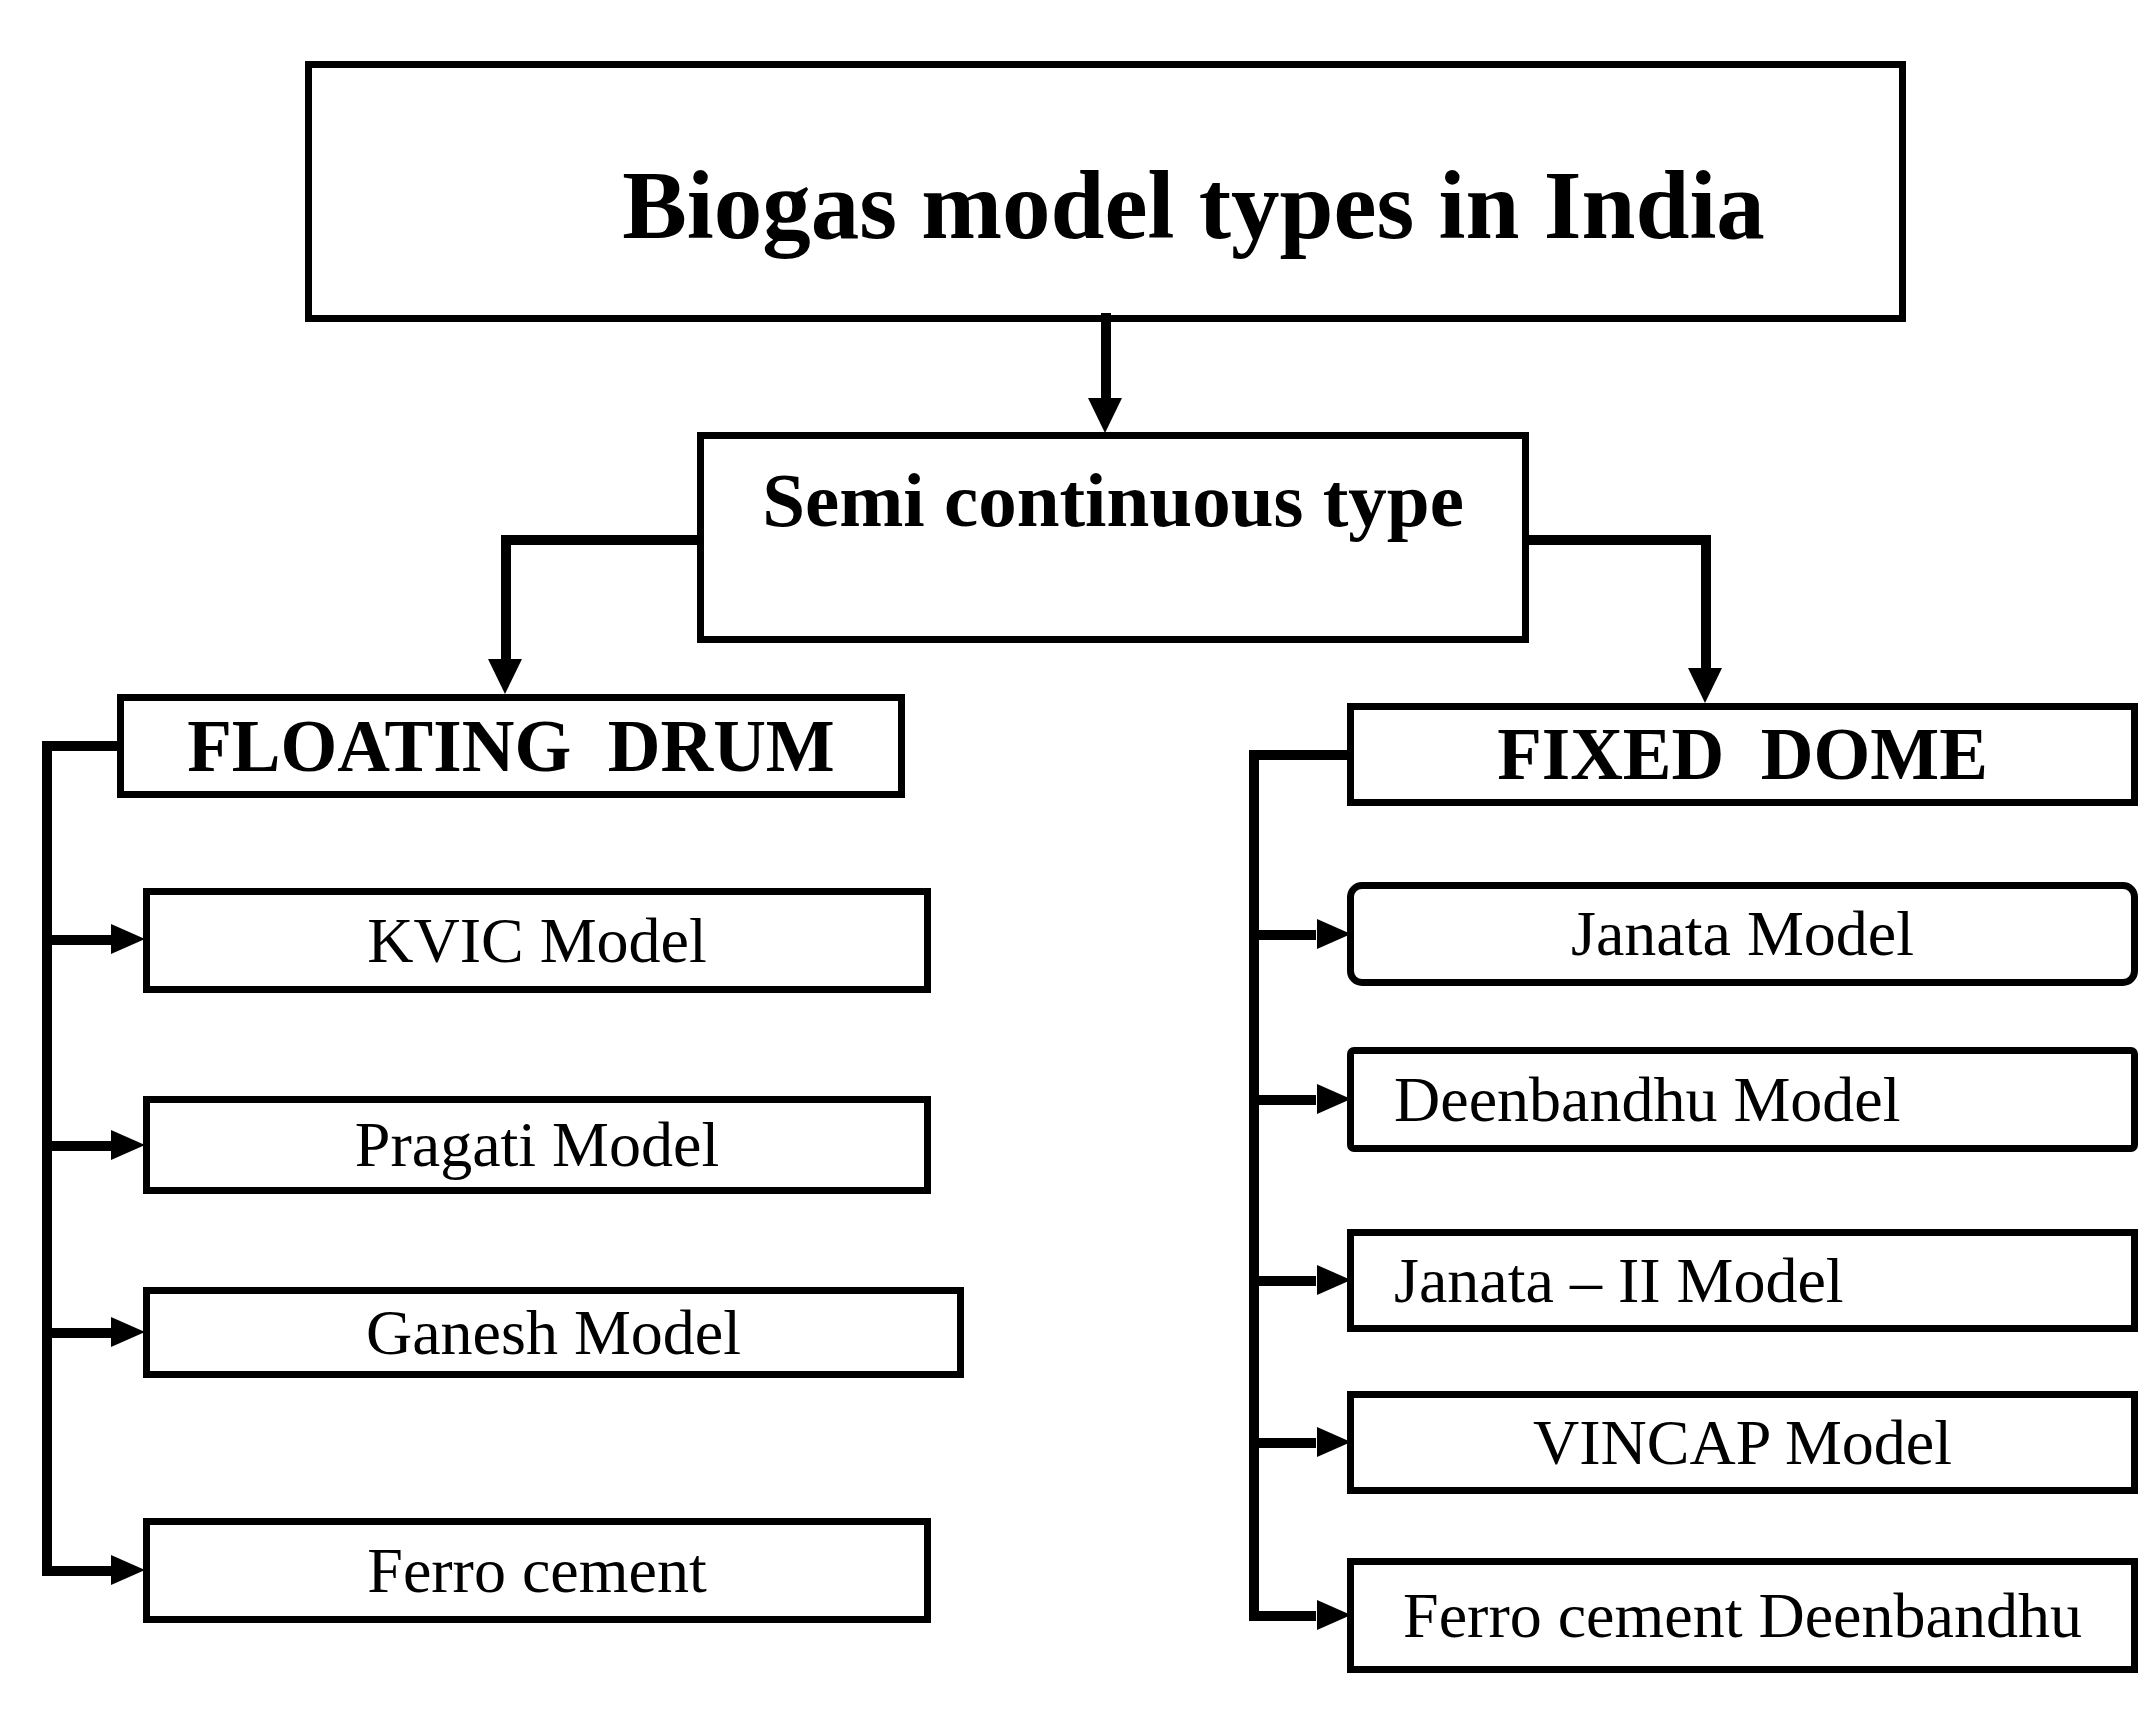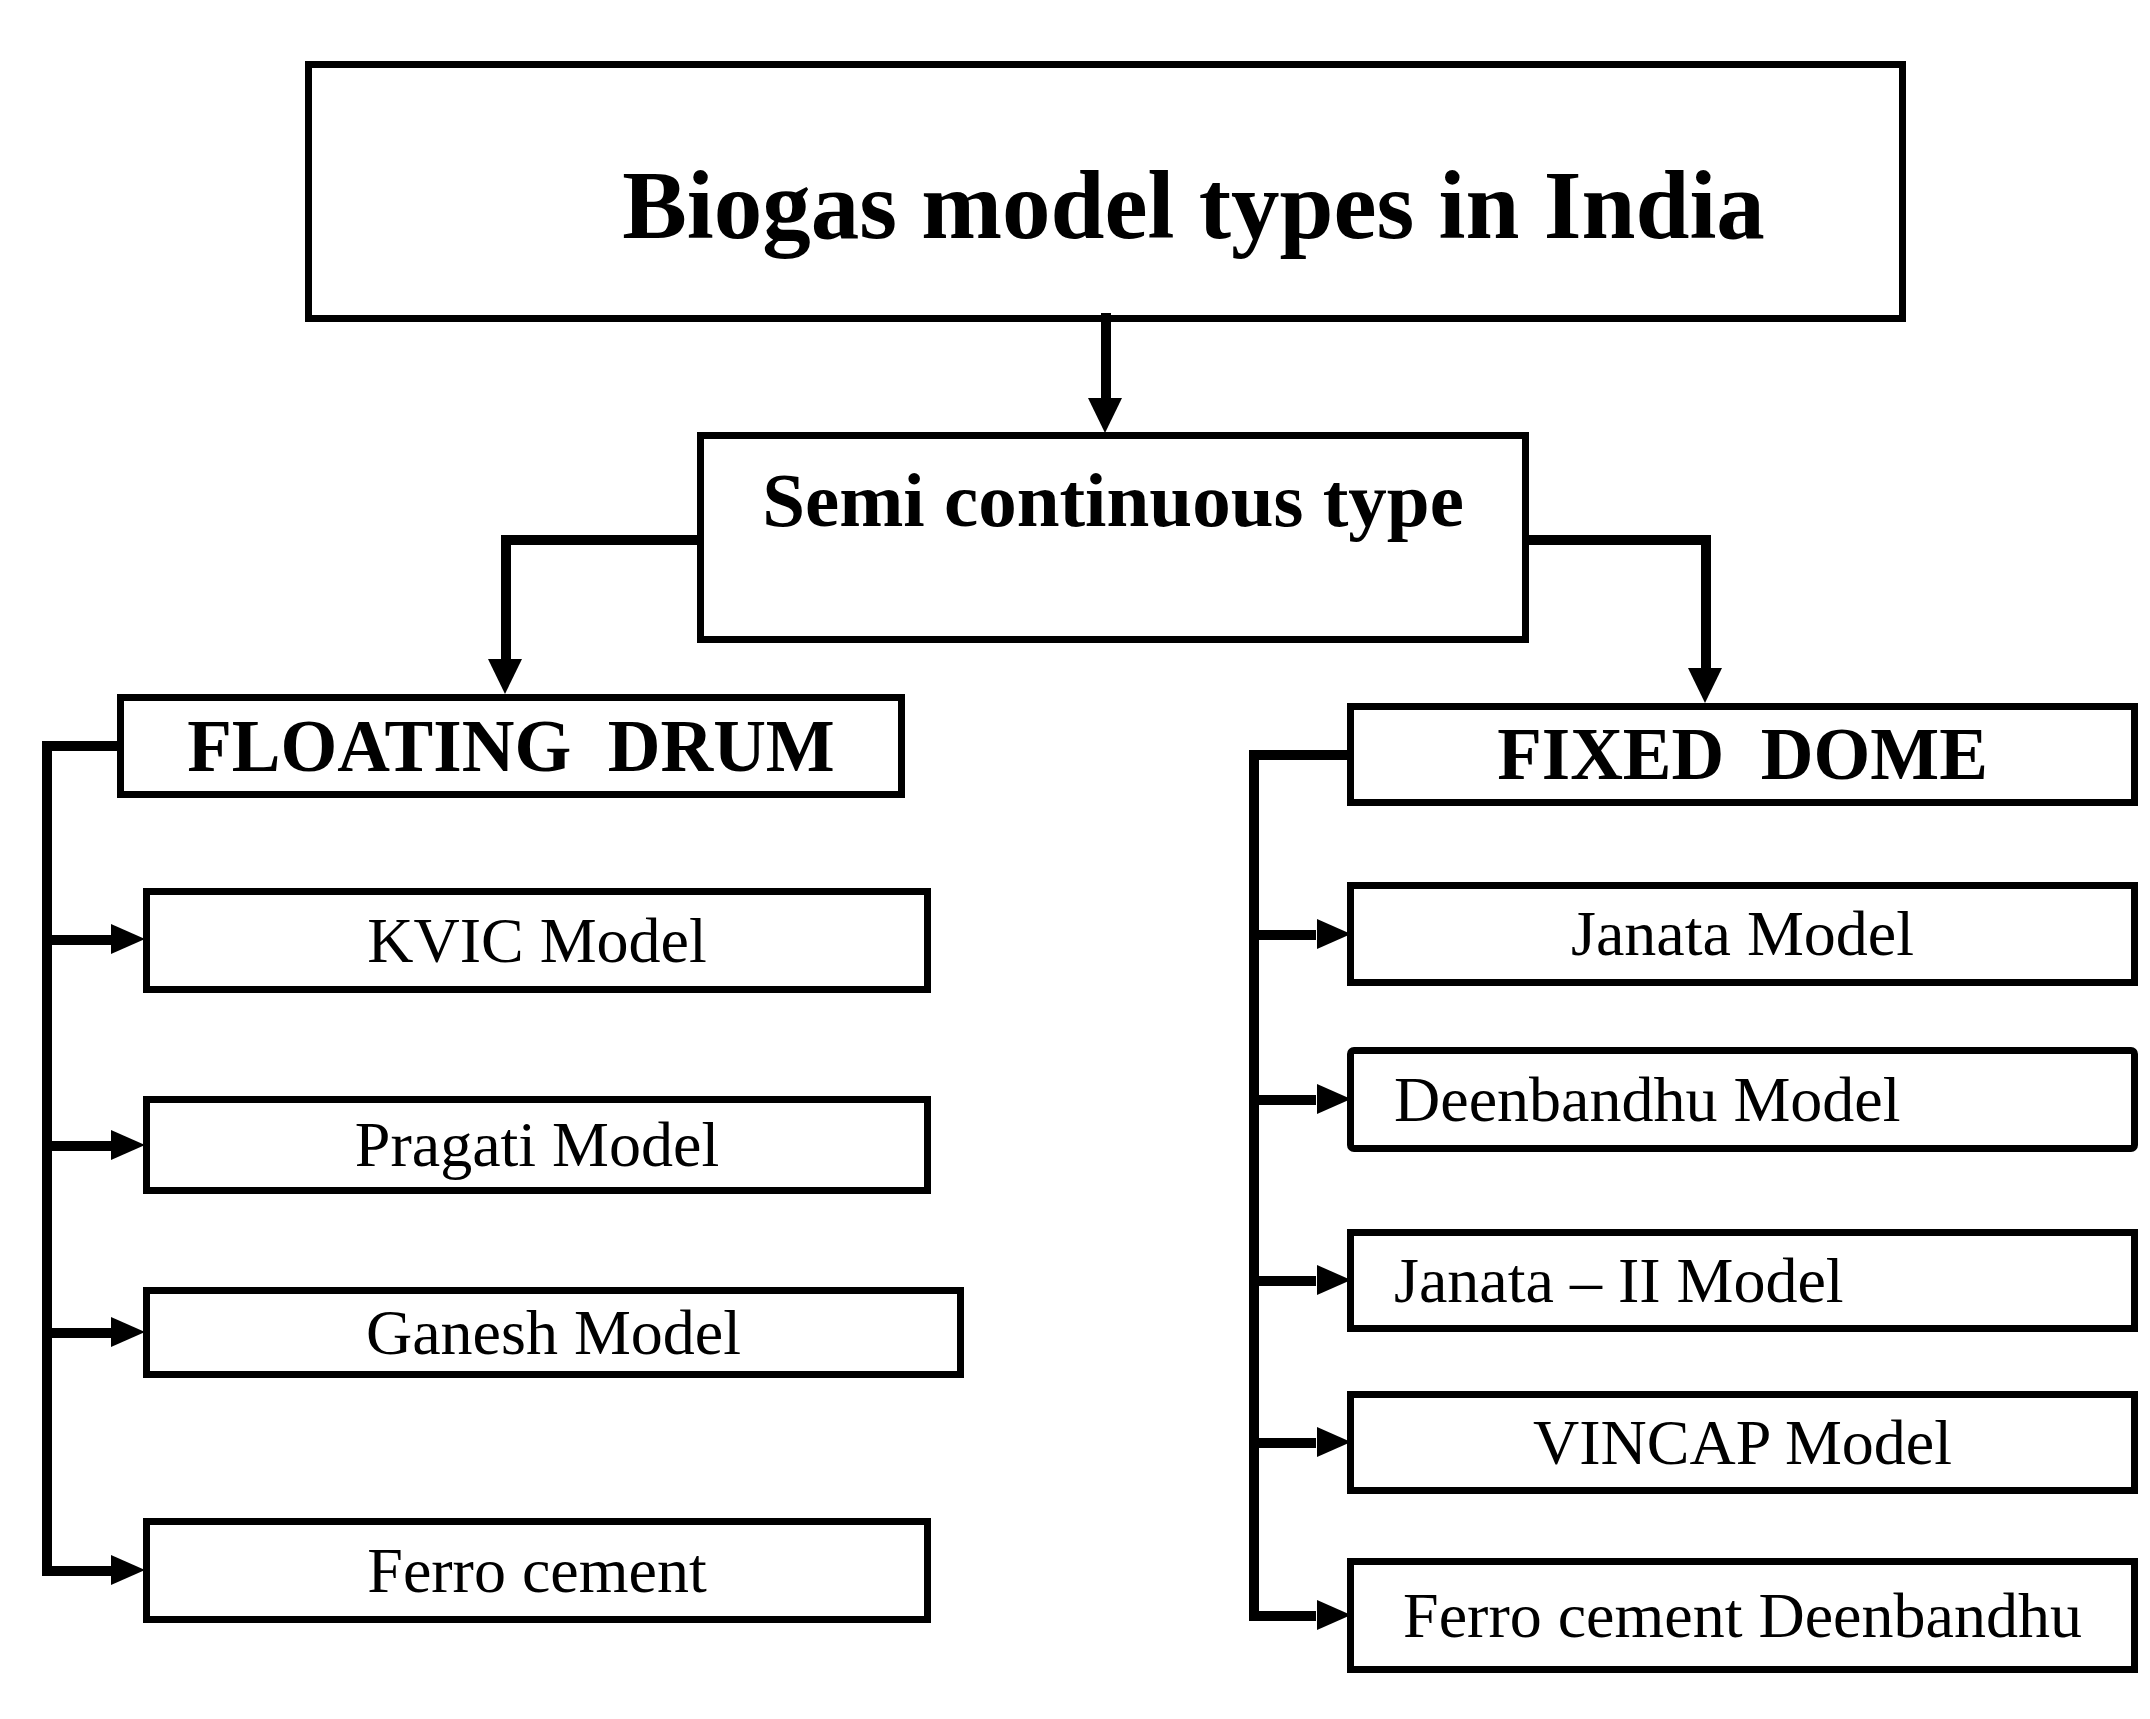--- a/index.html
+++ b/index.html
@@ -33,21 +33,21 @@
   .root-box{left:697px;top:432px;width:832px;height:211px;padding-top:23.4px;}
   .root-box .label{font-weight:bold;font-size:77px;}
   .header-box .label{font-weight:bold;font-size:73px;}
   .child-box .label{font-size:64px;}
   .floating-box{left:117px;top:694px;width:788px;height:104px;}
   .fixed-box{left:1347px;top:703px;width:791px;height:103px;}
   .kvic-box{left:143px;top:888px;width:788px;height:105px;}
   .pragati-box{left:143px;top:1096px;width:788px;height:98px;}
   .ganesh-box{left:143px;top:1287px;width:821px;height:91px;}
   .ferro-box{left:143px;top:1518px;width:788px;height:105px;}
-  .janata-box{left:1347px;top:882px;width:791px;height:104px;}
+  .janata-box{left:1347px;top:882px;width:791px;height:104px;border-radius:15px;}
   .deenbandhu-box{left:1347px;top:1047px;width:791px;height:105px;border-radius:7px;}
   .janata2-box{left:1347px;top:1229px;width:791px;height:103px;}
   .vincap-box{left:1347px;top:1391px;width:791px;height:103px;}
   .ferrodeen-box{left:1347px;top:1558px;width:791px;height:115px;}
   .seg{position:absolute;background:var(--ink);}
   .head-down{
     position:absolute;width:0;height:0;
     border-left:17.6px solid transparent;
     border-right:17.6px solid transparent;
     border-top:35px solid var(--ink);

